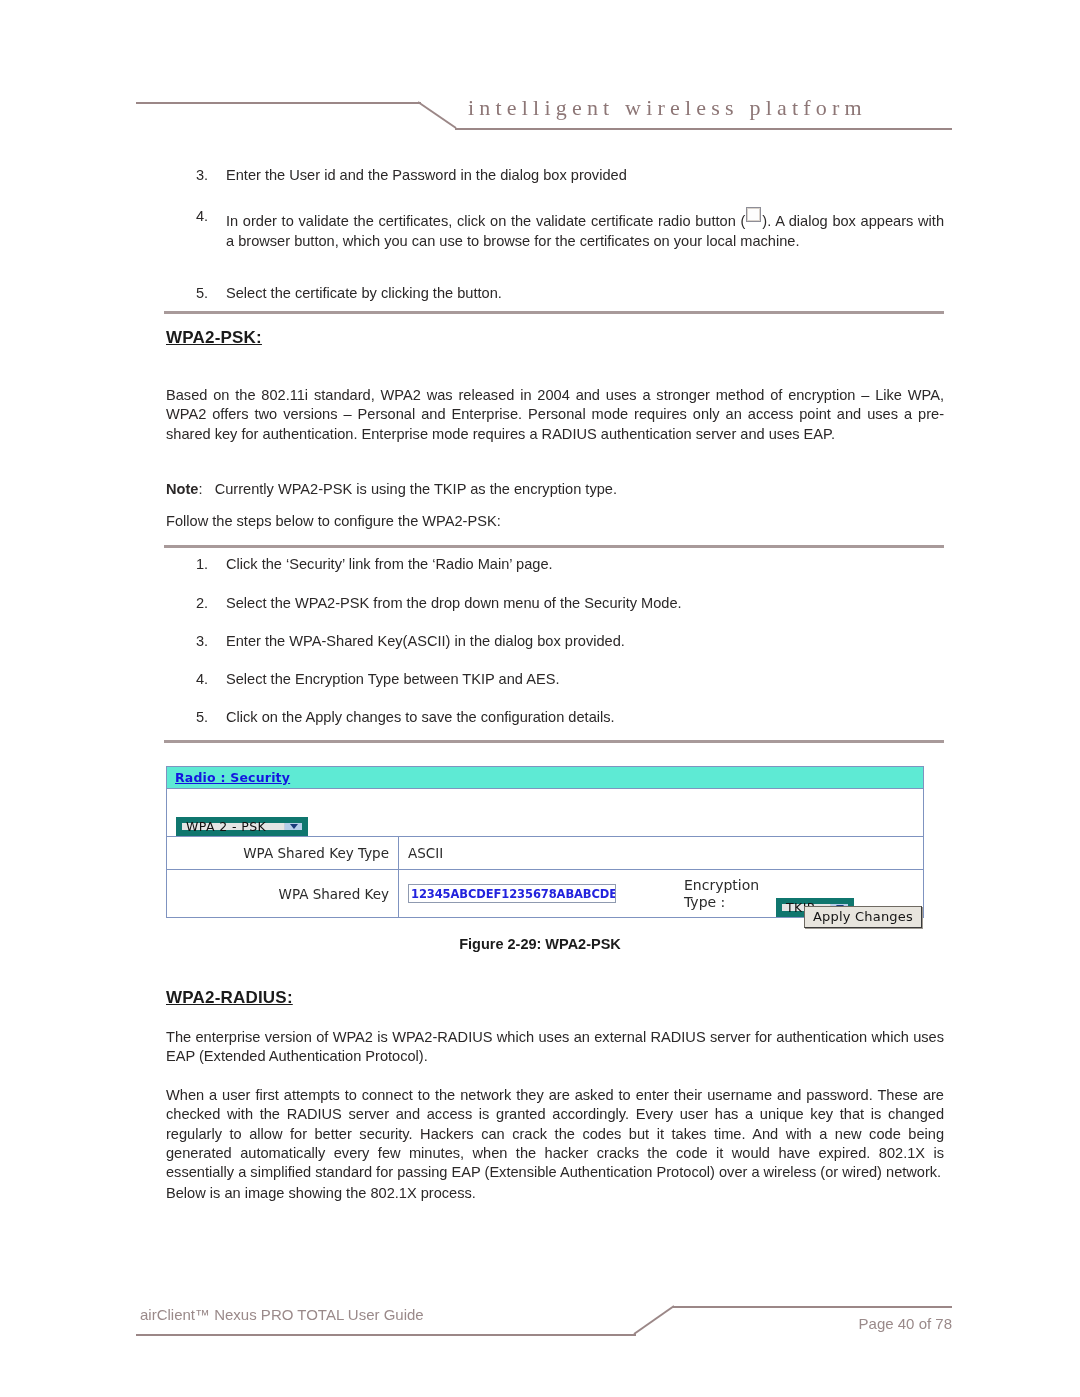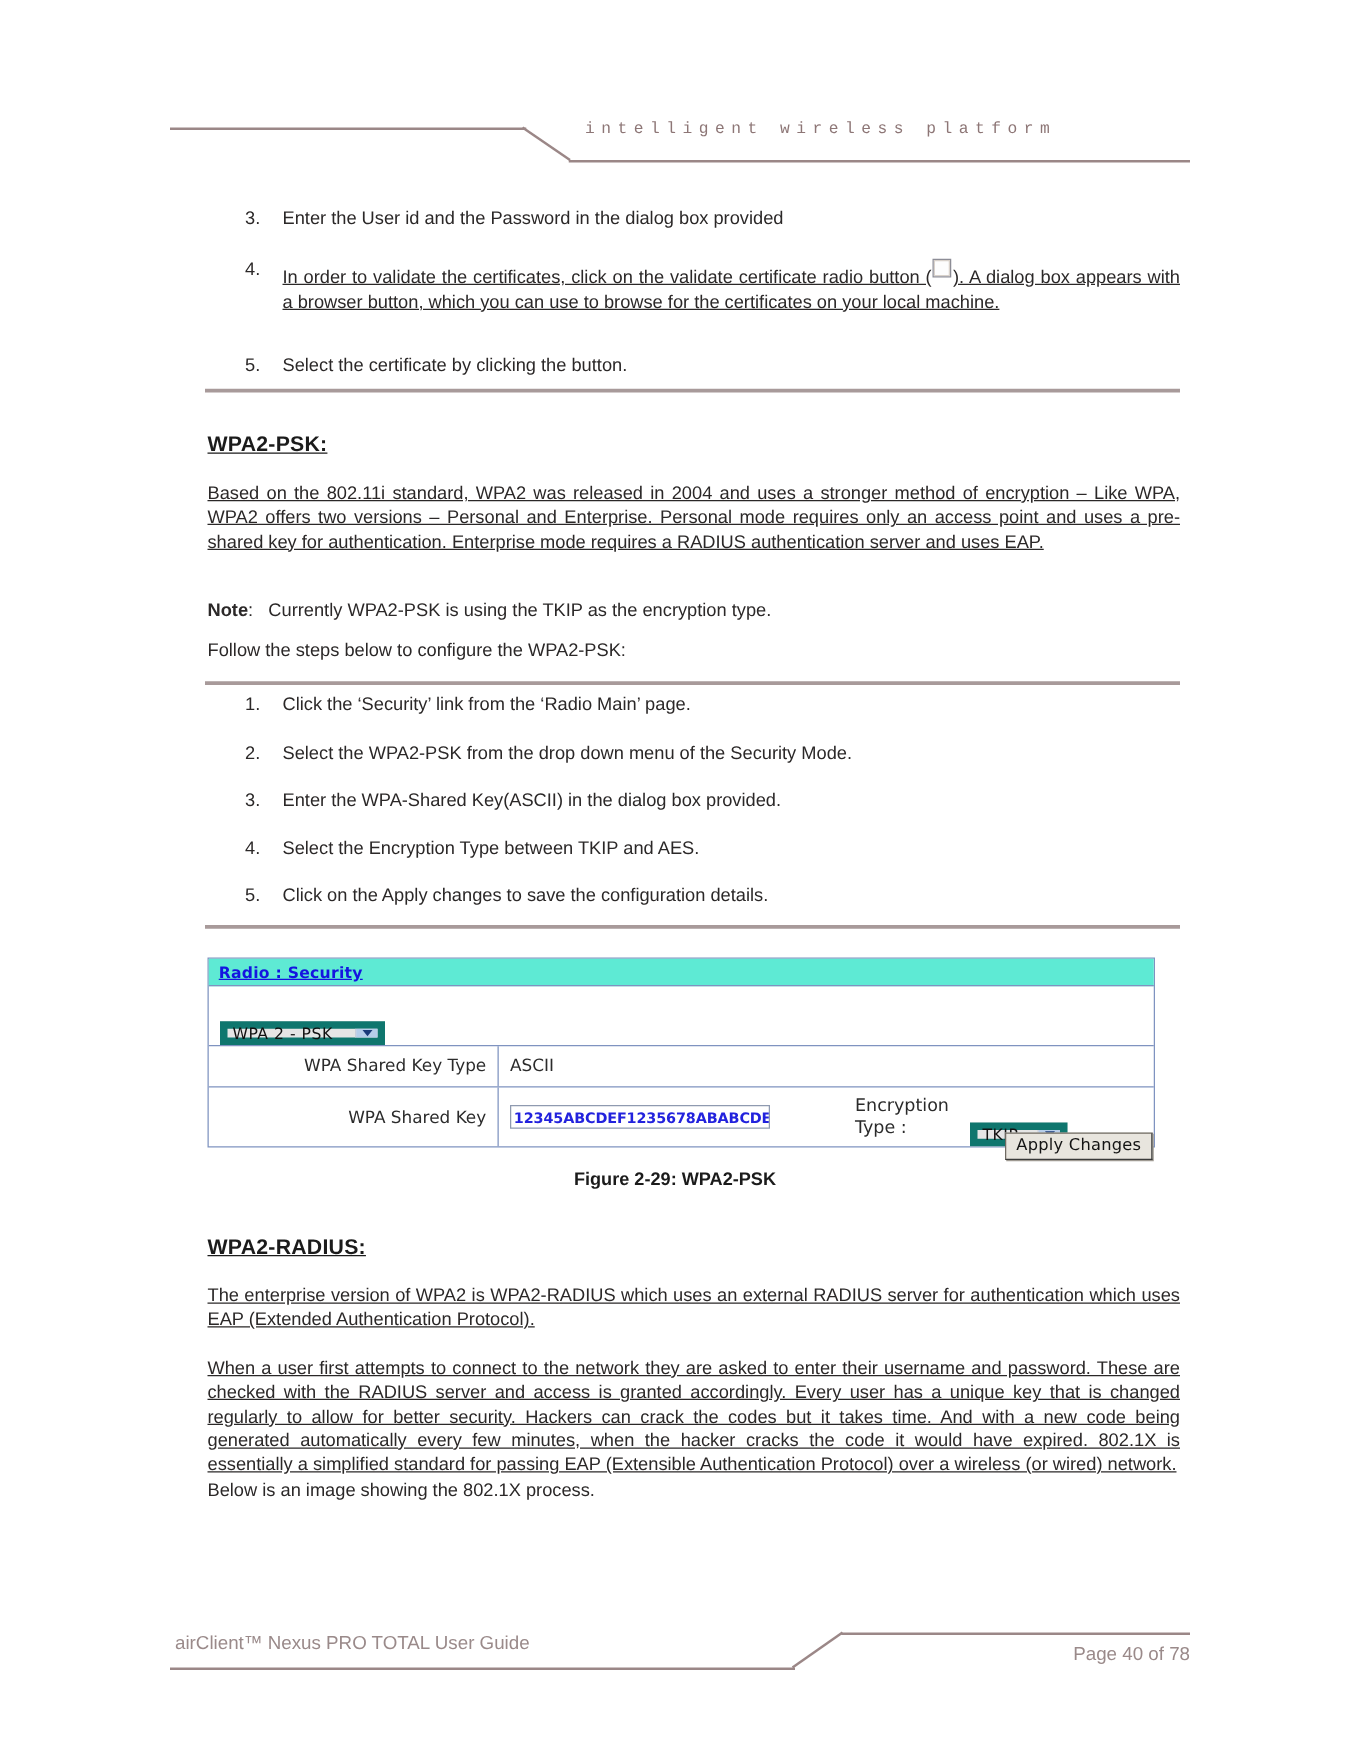--- a/index.html
+++ b/index.html
@@ -45,24 +45,24 @@
     left: 455px;
     top: 36px;
     width: 497px;
     height: 2px;
     background: #9b8787;
   }
   .hdr-tagline {
     position: absolute;
     left: 468px;
     top: 3px;
-    font-size: 13px;
+    font-size: 22px;
     letter-spacing: 5.2px;
     color: #8d7676;
-    font-family: Liberation Mono, monospace;
+    font-family: Liberation Serif, serif;
     white-space: nowrap;
   }
 
   
   .content {
     position: absolute;
     left: 0;
     top: 0;
     width: 1080px;
   }
@@ -85,21 +85,21 @@
     position: absolute;
     left: 0;
     top: 0;
     width: 30px;
     text-align: left;
   }
   .ol-text {
     display: block;
     margin-left: 30px;
   }
-  .justify { text-align: justify; text-decoration: underline; }
+  .justify { text-align: justify; }
 
   .para {
     position: absolute;
     font-size: 14.6px;
     line-height: 19.3px;
     color: #2b2828;
   }
 
   .sec-head {
     position: absolute;
@@ -359,21 +359,21 @@
     <span class="ol-text justify"><span>In order to validate the certificates, click on the validate certificate radio button (</span><span class="radio-glyph"></span><span>). A dialog box appears with a browser button, which you can use to browse for the certificates on your local machine.</span></span>
   </div>
 
   <div class="ol-item" style="left:196px; top:284px; width:748px;">
     <span class="ol-num">5.</span>
     <span class="ol-text">Select the certificate by clicking the button.</span>
   </div>
 
   <div class="rule" style="top:311px;"></div>
 
-  <div class="sec-head" style="left:166px; top:346px;">WPA2-PSK:</div>
+  <div class="sec-head" style="left:166px; top:328px;">WPA2-PSK:</div>
 
   <div class="para justify" style="left:166px; top:386px; width:778px;">Based on the 802.11i standard, WPA2 was released in 2004 and uses a stronger method of encryption – Like WPA, WPA2 offers two versions – Personal and Enterprise. Personal mode requires only an access point and uses a pre-shared key for authentication. Enterprise mode requires a RADIUS authentication server and uses EAP.</div>
 
   <div class="para" style="left:166px; top:480px; width:778px;"><span class="note-label">Note</span><span>:</span>&nbsp;&nbsp;&nbsp;<span>Currently WPA2-PSK is using the TKIP as the encryption type.</span></div>
 
   <div class="para" style="left:166px; top:512px; width:778px;">Follow the steps below to configure the WPA2-PSK:</div>
 
   <div class="rule" style="top:545px;"></div>
 
   <div class="ol-item" style="left:196px; top:555px; width:748px;">

